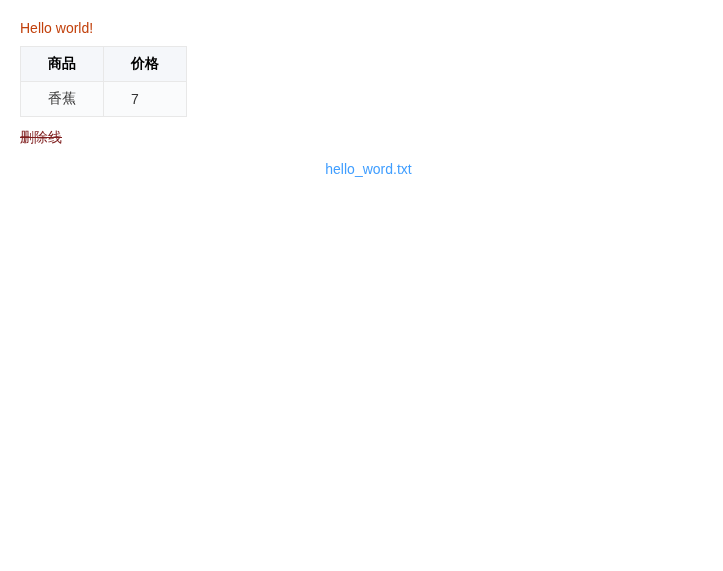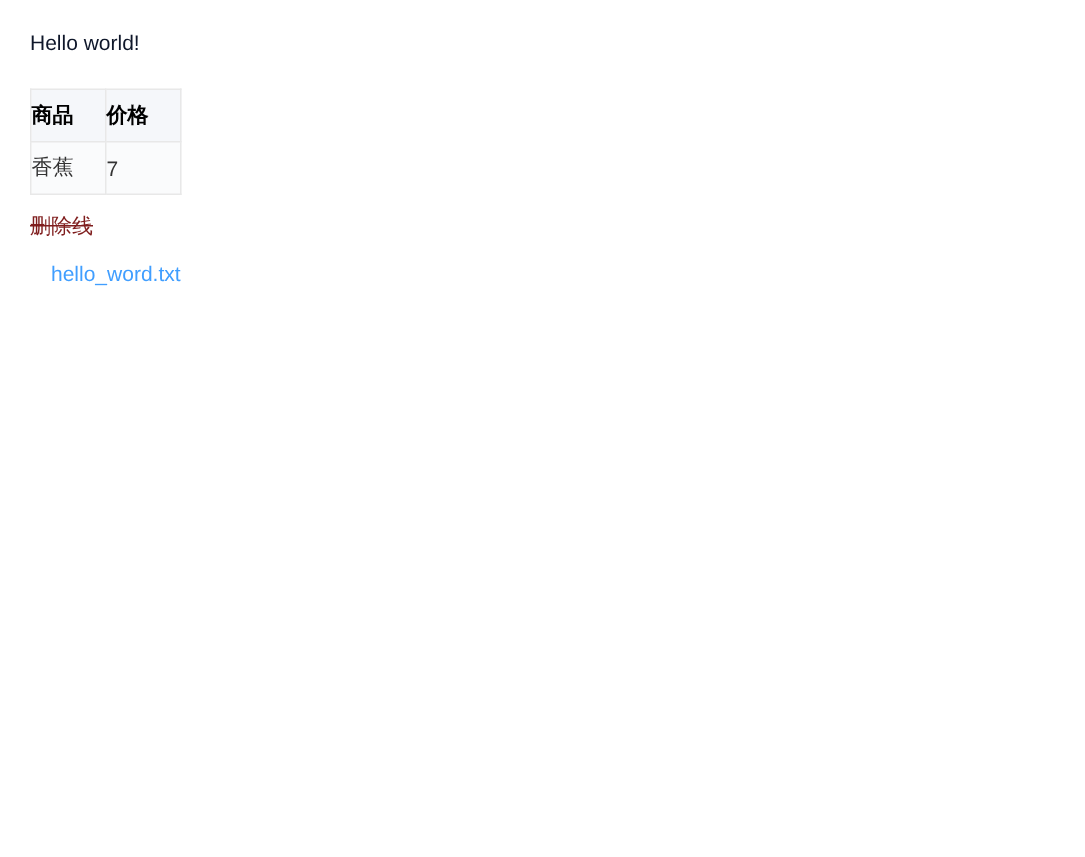--- a/index.html
+++ b/index.html
@@ -9,30 +9,30 @@
       margin: 0;
       padding: 20px;
       font-family: -apple-system, BlinkMacSystemFont, "Segoe UI", "PingFang SC", "Microsoft YaHei", sans-serif;
       font-size: 14px;
       color: #333;
       background: #fff;
       width: 723px;
       height: 571px;
     }
     .greeting {
-      margin-bottom: 23px;
-      color: #0f172a;
+      margin-bottom: 10px;
+      color: #c2410c;
     }
     table {
       border-collapse: collapse;
       margin-bottom: 12px;
     }
     th, td {
       border: 1px solid #e8e8e8;
-      padding: 8px 0;
+      padding: 8px 27px;
       text-align: left;
       min-width: 50px;
     }
     th {
       background: #f5f7fa;
       font-weight: 600;
       color: #000;
     }
     tbody tr:nth-child(odd) {
       background: #fafbfc;
@@ -42,20 +42,21 @@
     }
     .strikethrough {
       text-decoration: line-through;
       color: #7f1d1d;
       margin-bottom: 14px;
     }
     .attachment-link {
       color: #409eff;
       cursor: pointer;
       margin-left: 14px;
+      text-align: center;
     }
   </style>
 </head>
 <body>
 
 <div class="greeting">Hello world!</div>
 
 <table>
   <thead>
     <tr>

